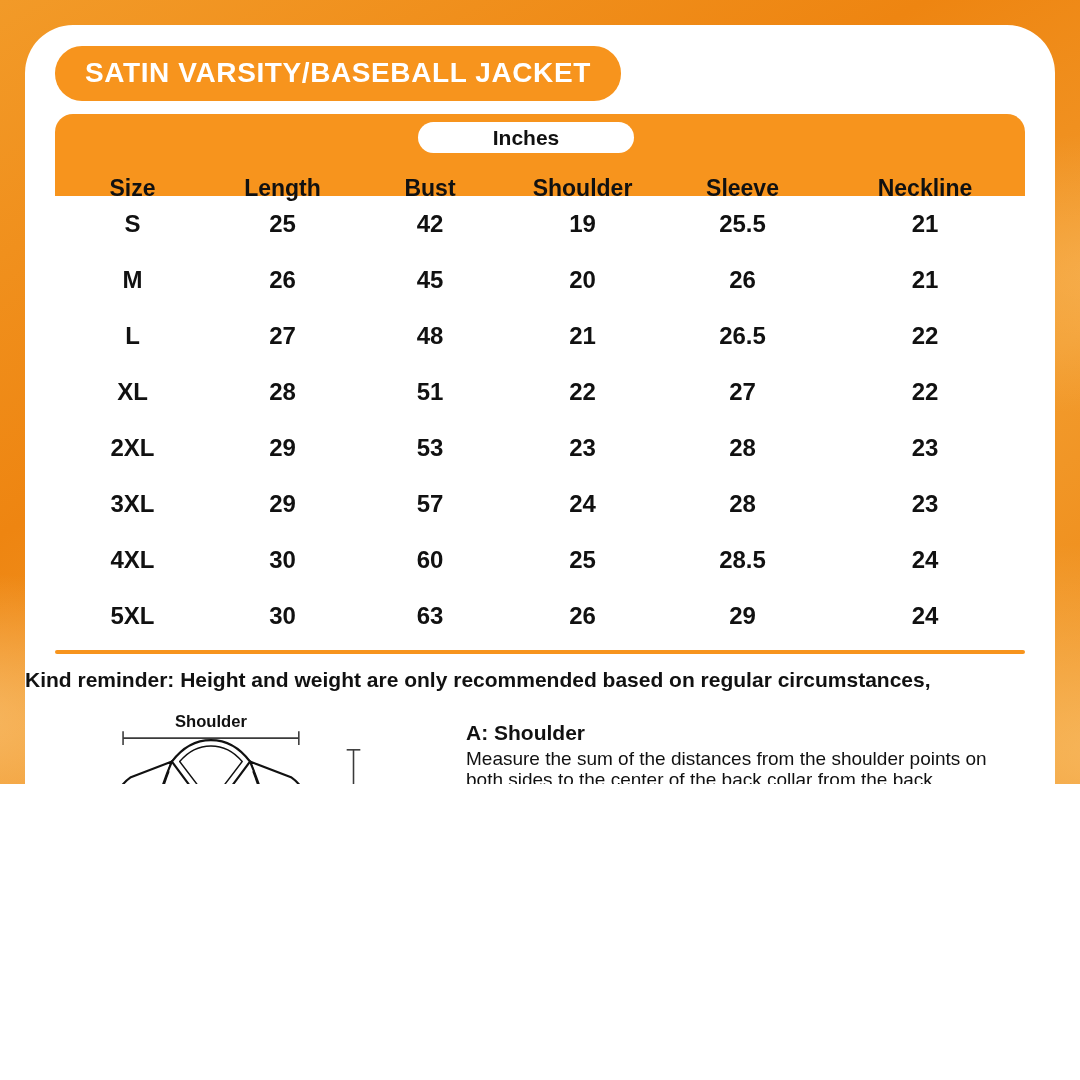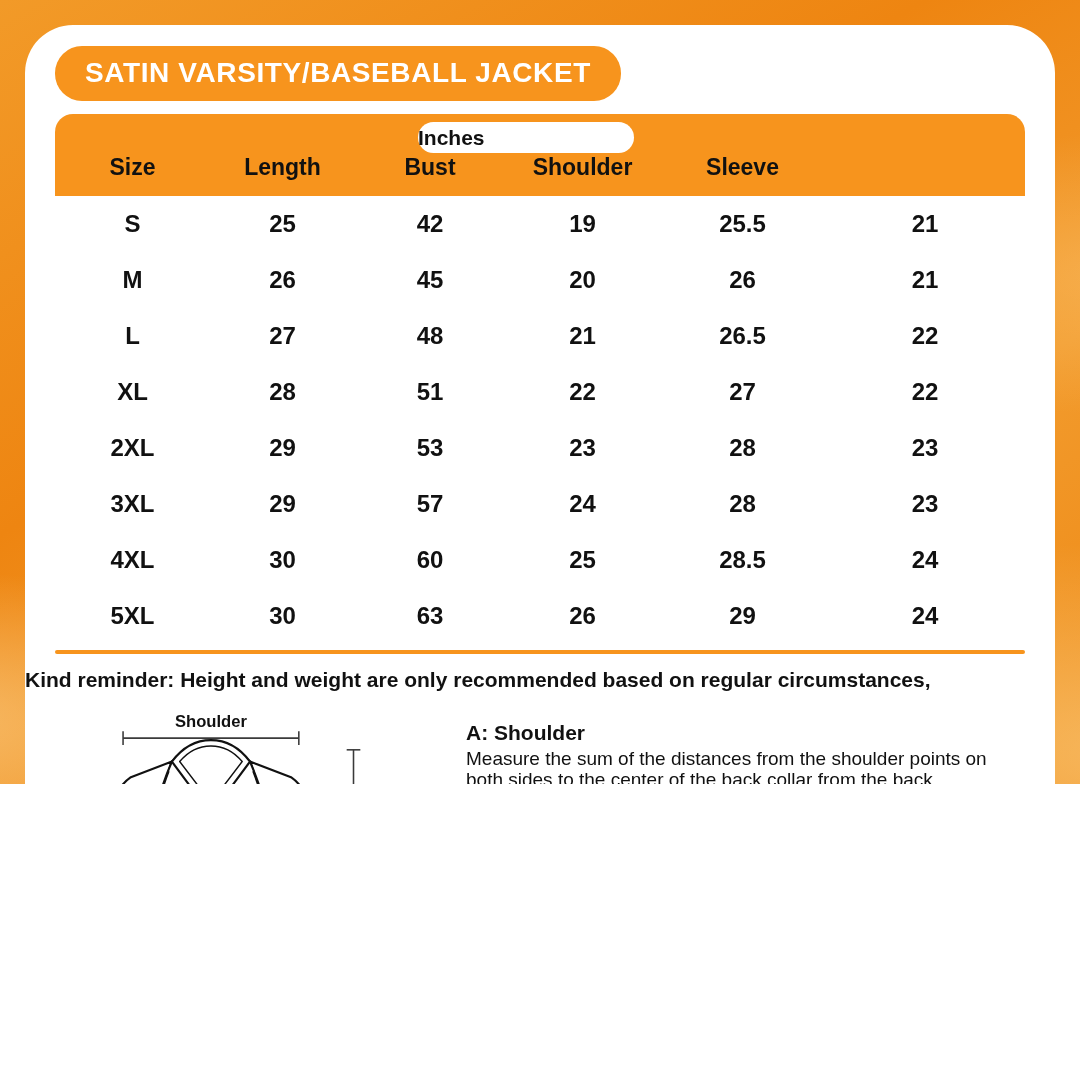--- a/index.html
+++ b/index.html
@@ -28,28 +28,28 @@
   }
 
   .table-wrap { width:970px; margin:13px auto 0; }
   .thead {
     position:relative; height:82px; background:var(--accent);
     border-radius:18px 18px 0 0;
   }
   .unit-pill {
     position:absolute; left:363px; top:8px; width:216px; height:31px;
     background:#fff; border-radius:16px;
-    font-size:21px; font-weight:700; text-align:left; line-height:31px;
+    font-size:21px; font-weight:700; text-align:center; line-height:31px;
   }
   .grid6 {
     display:grid;
     grid-template-columns:155px 145px 150px 155px 165px 200px;
     align-items:center; text-align:center;
   }
-  .thead .grid6 { padding-top:40px; font-size:23px; font-weight:700; }
+  .thead .grid6 { padding-top:61px; font-size:23px; font-weight:700; }
   .trow { height:56px; font-size:24px; font-weight:700; }
 
   .divider { width:970px; height:4px; margin:6px auto 0; background:var(--accent); border-radius:2px; }
 
   .reminder { margin-top:12px; text-align:left; font-size:21px; font-weight:700; line-height:27px; }
 
   .bottom { display:flex; margin:8px 0 0 45px; }
   .jacket-box { width:360px; flex:0 0 360px; }
   .defs { margin-left:36px; margin-top:20px; width:575px; }
   .def { margin-bottom:15px; }
@@ -70,20 +70,21 @@
 
     <div class="table-wrap">
       <div class="thead">
         <div class="unit-pill">Inches</div>
         <div class="grid6">
             <div>Size</div>
             <div>Length</div>
             <div>Bust</div>
             <div>Shoulder</div>
             <div>Sleeve</div>
+            <div>Neckline</div>
           </div>
       </div>
       <div>
           <div class="grid6 trow">
             <div>S</div>
             <div>25</div>
             <div>42</div>
             <div>19</div>
             <div>25.5</div>
             <div>21</div>

